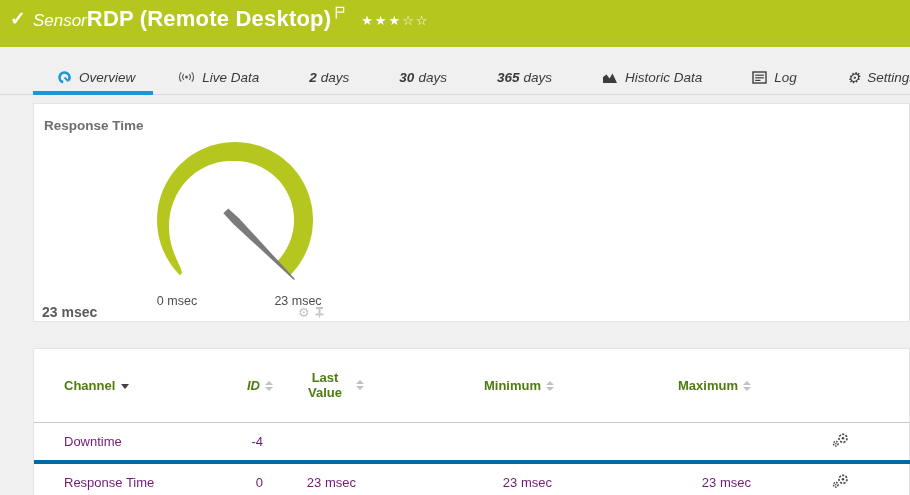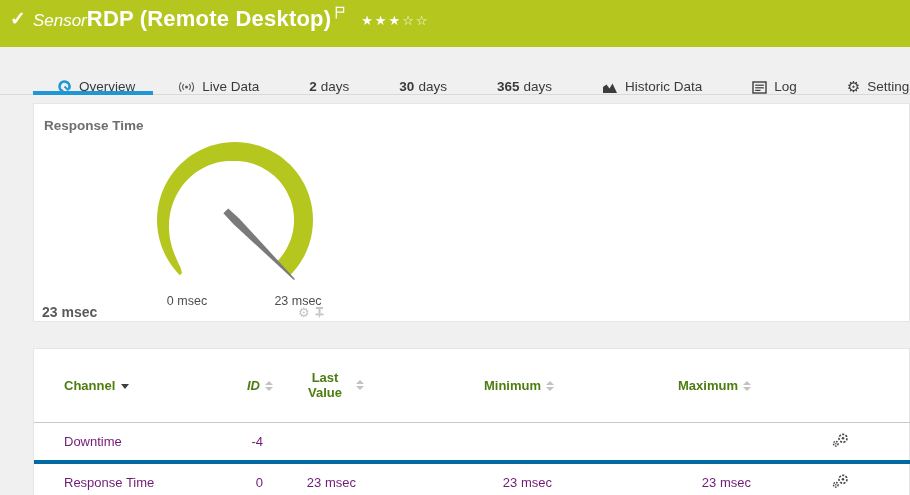--- a/index.html
+++ b/index.html
@@ -13,38 +13,38 @@
   .titles { margin-left:7px; }
   .titleline { display:flex; align-items:baseline; }
   .obj-type { font-style:italic; font-weight:400; font-size:17px; margin-right:0; }
   .sensor-title { font-weight:700; font-size:22px; letter-spacing:.2px; }
   .flag { margin-left:4px; transform:translateY(-7px); }
   .stars { margin-left:16px; font-size:13px; letter-spacing:2px; transform:translateY(-1px); }
   .status-line { font-size:12px; font-weight:700; margin:3px 0 0 21px; }
 
   
   .tabs { display:flex; margin-top:13px; height:35px; padding-left:33px; border-bottom:1px solid #d9d9d9; }
-  .tab { position:relative; display:flex; align-items:flex-end; gap:7px; padding:0 25px;
-         font-size:13.5px; color:#3a3a3a; cursor:pointer; white-space:nowrap; }
+  .tab { position:relative; display:flex; align-items:center; gap:7px; padding:0 25px;
+         font-size:13.5px; color:#3a3a3a; cursor:pointer; white-space:nowrap;font-style:italic; }
   .tab:first-child { padding:0 18px 0 24px; }
   .tab .num { font-weight:700; margin-right:4px; }
   .tab.active::after { content:''; position:absolute; left:0; right:0; bottom:-1px; height:4px;
                        background:var(--accent,#1f97d4); }
   .tab svg, .tab .glyph { flex:0 0 auto; }
   .glyph { font-size:15px; line-height:15px; color:#3c3c3c; }
 
   
   .panel { position:absolute; left:33px; width:877px; background:#fff; border:1px solid #e5e5e5; }
   .gauge-panel { top:103px; height:219px; }
   .table-panel { top:348px; height:200px; border-bottom:none; }
 
   .panel-title { position:absolute; left:10px; top:14px; font-size:13.5px; font-weight:700; color:#6e6e6e; }
   #gauge-svg { position:absolute; left:0; top:0; }
   .g-label { position:absolute; top:190px; width:70px; text-align:center; font-size:12.5px; color:#4e4e4e; }
-  .g-min { left:118px; } .g-max { left:229px; }
+  .g-min { left:108px; } .g-max { left:229px; }
   .g-current { position:absolute; left:8px; top:200px; font-size:14px; font-weight:700; color:#5a5a5a; }
   .panel-icons { position:absolute; left:264px; top:202px; display:flex; gap:4px; align-items:center; }
   .panel-icons .gear-glyph { color:#c4c4c4; font-size:13px; line-height:13px; cursor:pointer; }
 
   
   table { width:100%; border-collapse:collapse; table-layout:fixed; }
   col.c1{width:190px} col.c2{width:55px} col.c3{width:88px} col.c4{width:192px} col.c5{width:200px} col.c6{width:152px}
   thead th { height:73px; vertical-align:middle; font-size:13px; font-weight:700; color:#4d7c0f;
              border-bottom:1px solid #c9c9c9; cursor:pointer; }
   th.h-channel { text-align:left; padding-left:30px; }

